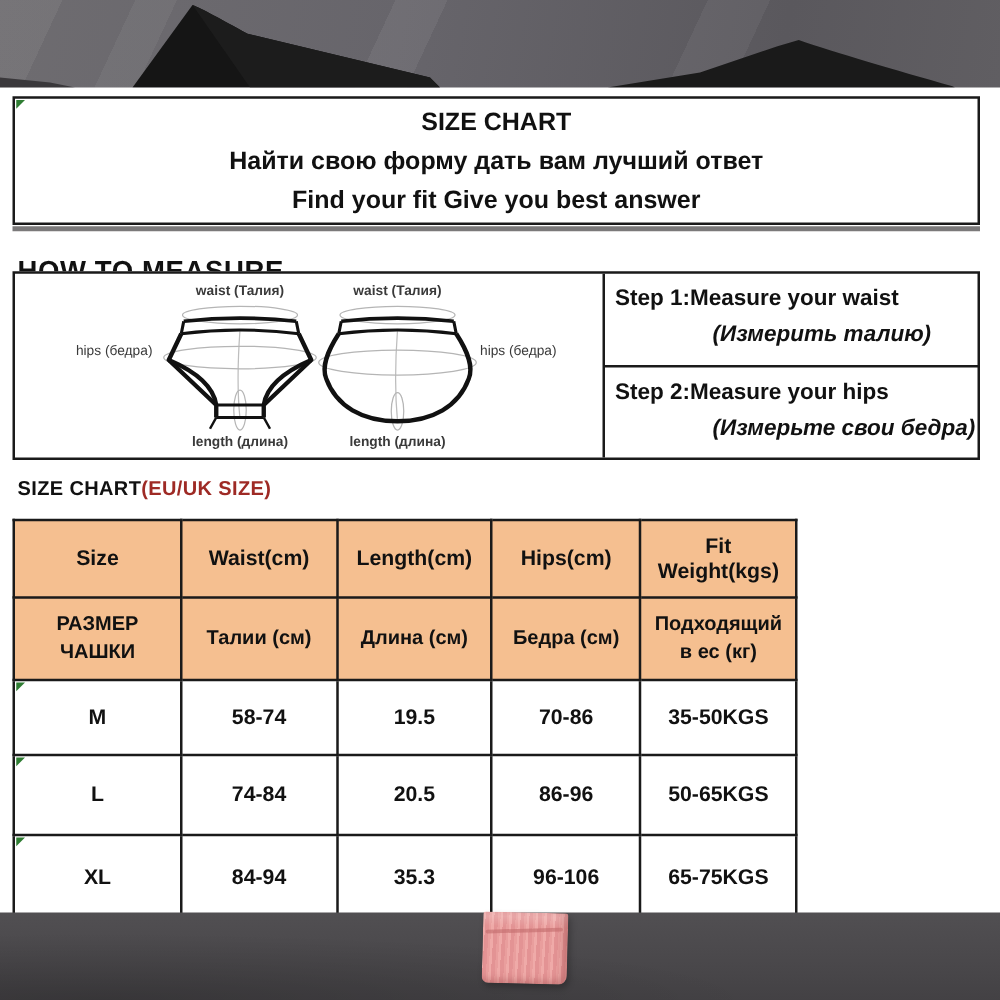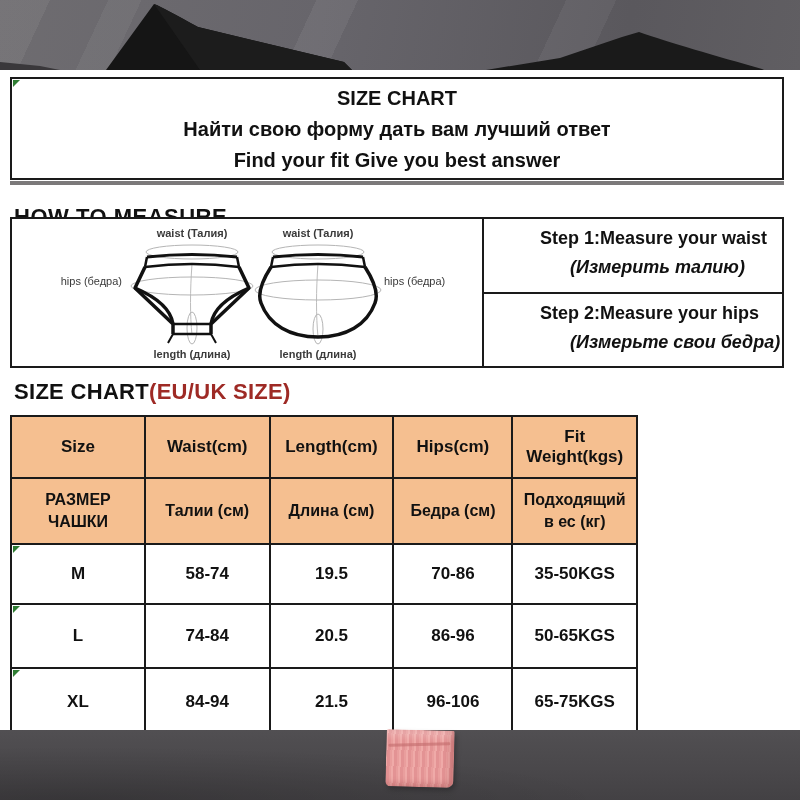--- a/index.html
+++ b/index.html
@@ -48,40 +48,40 @@
   }
   .title-line{font-size:20px;font-weight:bold;line-height:22px;}
   
   .divider{position:absolute;left:10px;top:181px;width:774px;height:4px;background:#7b797a;}
   
   .htm-heading{
     position:absolute;left:14px;top:204px;font-size:22px;font-weight:bold;
     letter-spacing:0.5px;line-height:26px;
   }
   .sc-heading{
-    position:absolute;left:14px;top:378px;font-size:22px;font-weight:bold;
+    position:absolute;left:14px;top:378px;font-size:16px;font-weight:bold;
     letter-spacing:0.3px;line-height:28px;
   }
   .sc-heading .red{color:#9e2a25;}
   
   .measure-box{
     position:absolute;left:10px;top:217px;width:774px;height:151px;
     border:2px solid #1a1a1a;box-sizing:border-box;background:#fff;
     display:flex;flex-direction:row;
   }
   .diagrams{width:470px;flex:none;border-right:2px solid #1a1a1a;position:relative;}
   .diag-label{
     position:absolute;font-size:11px;color:#3a3a3a;white-space:nowrap;
   }
   .diag-label.center{text-align:center;font-weight:bold;}
   .diagrams svg{position:absolute;}
   .steps{flex:1;display:flex;flex-direction:column;}
   .step-cell{flex:1;box-sizing:border-box;padding:5px 4px 0 8px;}
   .step-cell.first{border-bottom:2px solid #1a1a1a;}
-  .step-en{font-size:18px;font-weight:bold;line-height:29px;white-space:nowrap;margin-left:48px;}
+  .step-en{font-size:18px;font-weight:bold;line-height:29px;white-space:nowrap;}
   .step-ru{font-size:18px;font-weight:bold;line-height:29px;margin-left:78px;white-space:nowrap;font-style:italic;}
   
   .size-table{
     position:absolute;left:10px;top:415px;width:628px;border-collapse:collapse;
     table-layout:fixed;background:#fff;
   }
   .size-table td{
     border:2px solid #1a1a1a;text-align:center;vertical-align:middle;
     font-weight:bold;padding:2px 4px;
   }
@@ -202,21 +202,21 @@
     <tr class="data r-l">
       <td><div class="corner-marker"></div><span>L</span></td>
       <td><span>74-84</span></td>
       <td><span>20.5</span></td>
       <td><span>86-96</span></td>
       <td><span>50-65KGS</span></td>
     </tr>
     <tr class="data r-xl">
       <td><div class="corner-marker"></div><span>XL</span></td>
       <td><span>84-94</span></td>
-      <td><span>21.5</span></td>
+      <td><span>35.3</span></td>
       <td><span>96-106</span></td>
       <td><span>65-75KGS</span></td>
     </tr>
   </tbody>
 </table>
 
 <div class="photo-bottom">
   <div class="fabric-pink">
     <div class="fabric-seam"></div>
   </div>

